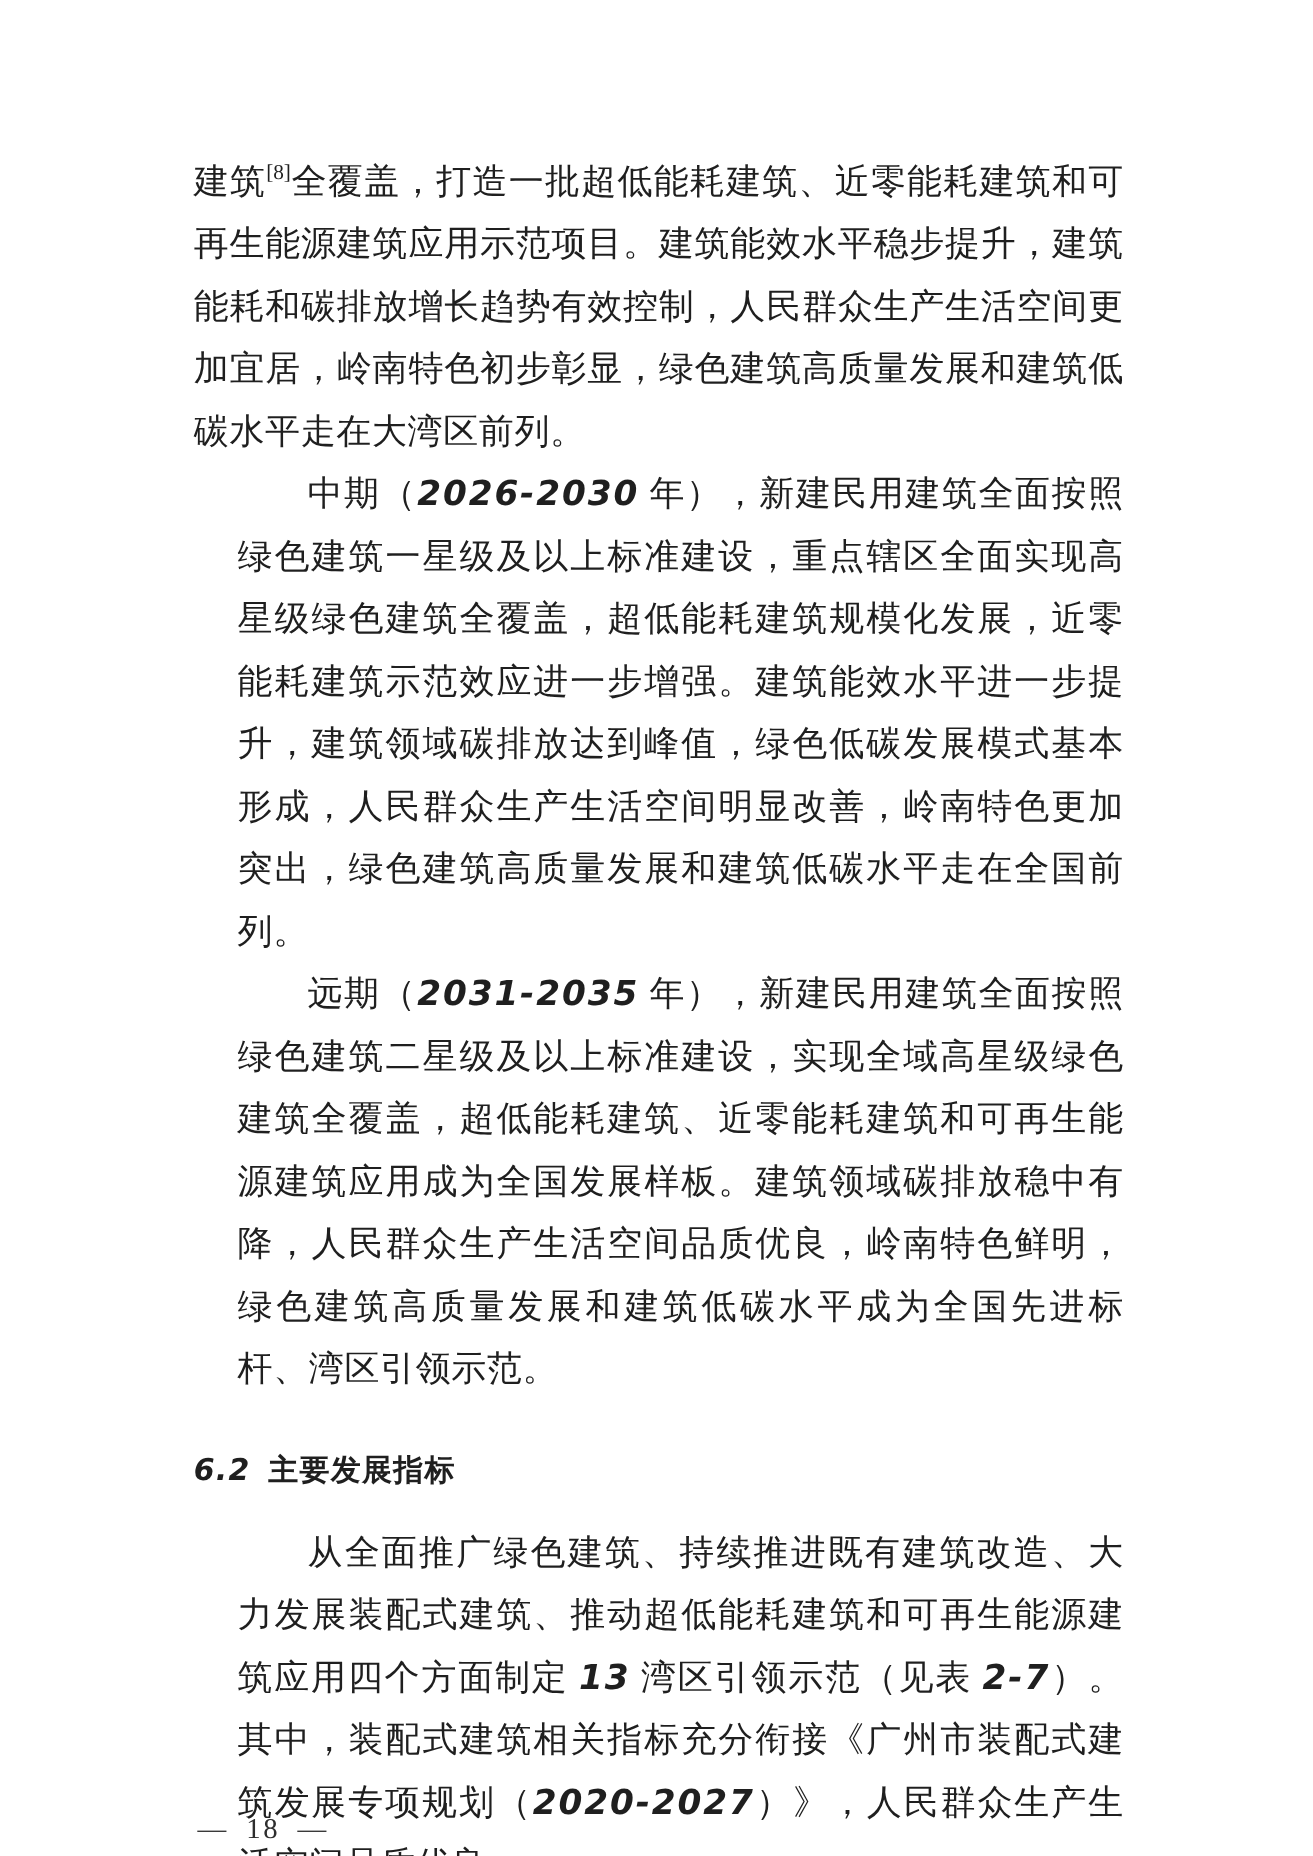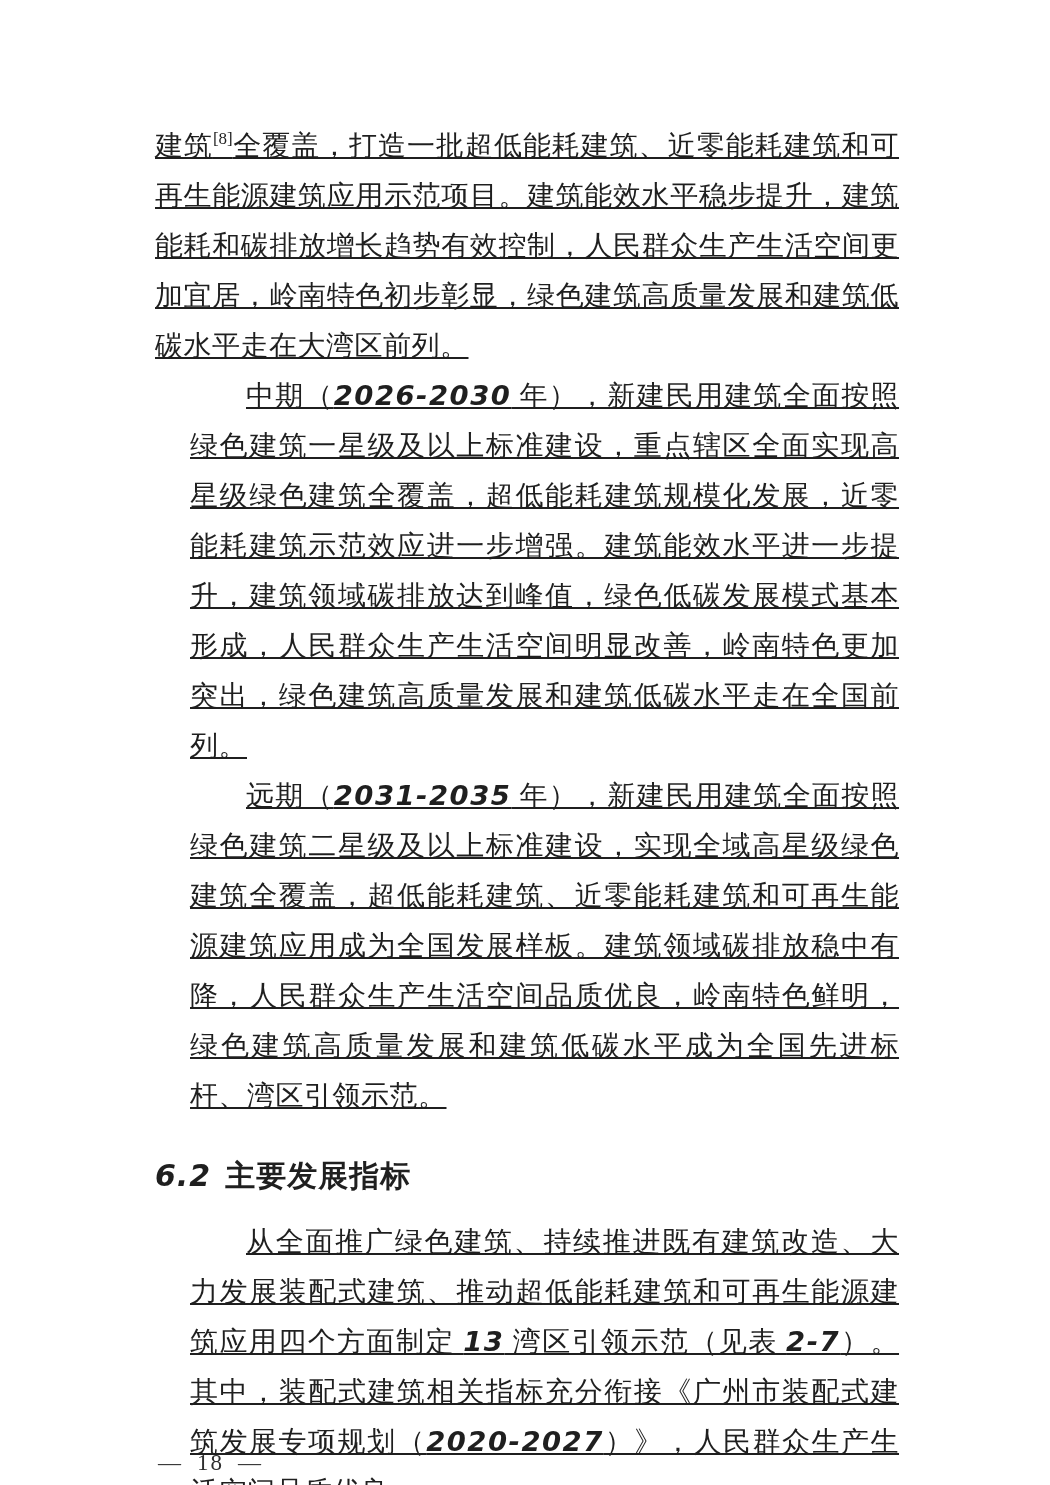--- a/index.html
+++ b/index.html
@@ -28,42 +28,41 @@
     top: 121px;
     width: 744px;
   }
   .para {
     margin: 0;
     font-size: 28px;
     line-height: 50px;
     letter-spacing: 0.5px;
     text-align: justify;
     text-justify: inter-character;
-    text-decoration: underline;
   }
   .para.indent {
     text-indent: 2em;
     margin-left: 35px;
   }
   .fnref {
     font-size: 17px;
     line-height: 0;
     vertical-align: 11px;
     letter-spacing: 0;
   }
   .num {
     font-family: "DejaVu Sans", sans-serif;
     font-style: italic;
     font-weight: 600;
     font-size: 0.98em;
     letter-spacing: 1.5px;
   }
   .section-heading {
     margin: 34px 0 20px 0;
-    font-size: 30px;
+    font-size: 24px;
     line-height: 42px;
     font-weight: 700;
     font-family: "Liberation Sans", "DejaVu Sans", sans-serif;
     letter-spacing: 1px;
   }
   .section-heading .heading-number {
     font-family: "DejaVu Sans", sans-serif;
     font-style: italic;
     font-weight: 600;
     margin-right: 14px;

